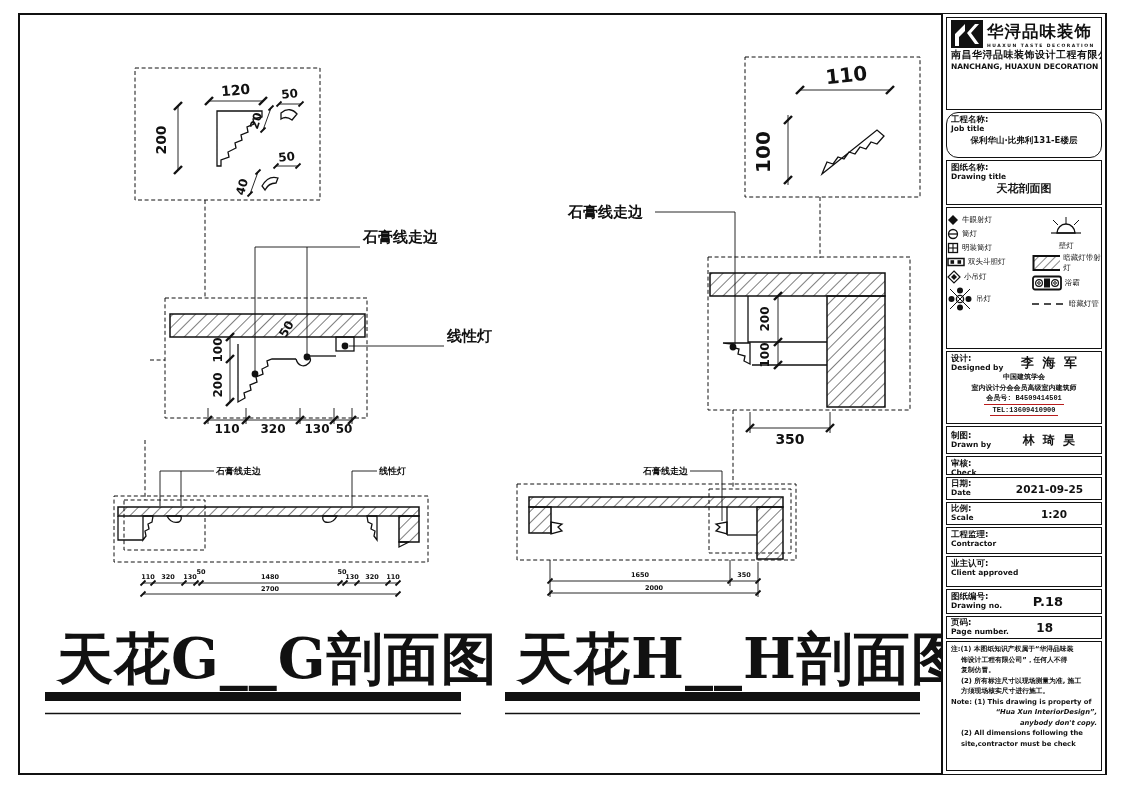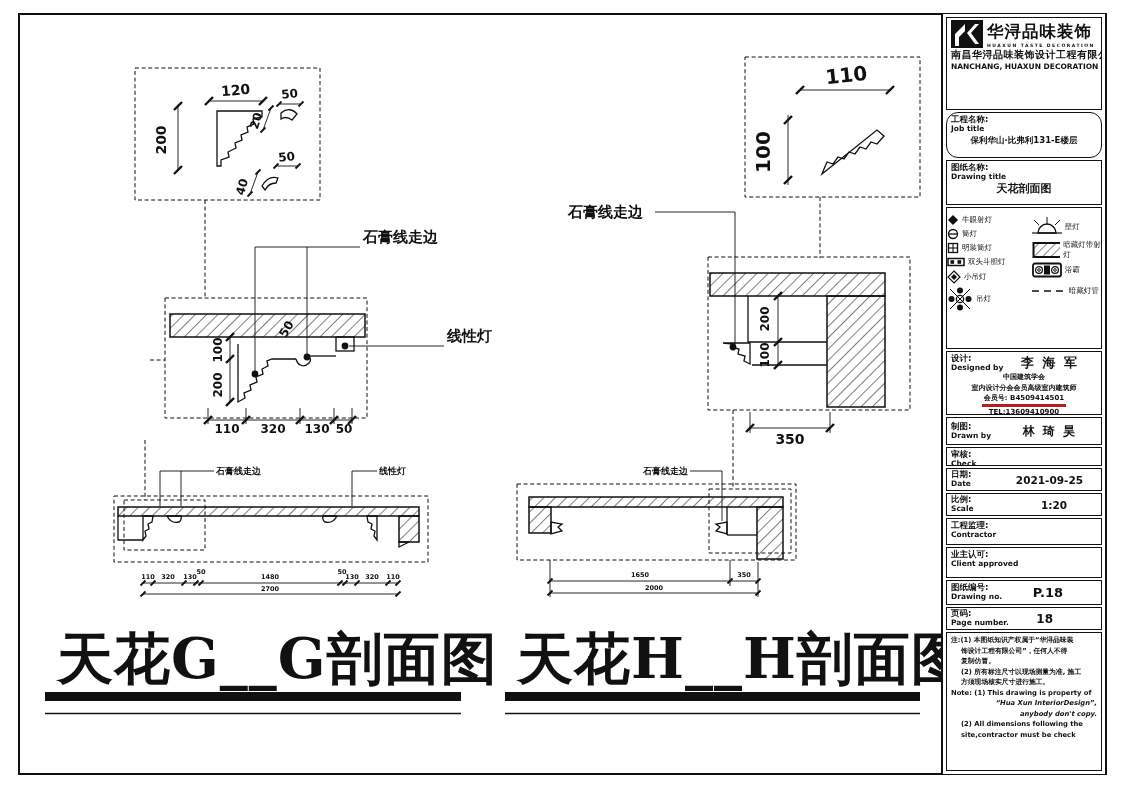--- a/index.html
+++ b/index.html
@@ -29,21 +29,21 @@
   .row{display:flex;align-items:center;}
   .logo-name{font-size:16.5px;font-weight:bold;letter-spacing:1px;white-space:nowrap;}
   .logo-tag{font-size:4.5px;font-weight:bold;letter-spacing:1.5px;}
   .cmp-cn{font-size:10px;font-weight:bold;letter-spacing:.5px;white-space:nowrap;}
   .cmp-en{font-size:7.5px;font-weight:bold;white-space:nowrap;}
   .leg{display:flex;padding:4px 0 0 0;}
   .leg-l{width:55%;}
   .leg-r{width:45%;}
   .leg-item{display:flex;align-items:center;margin:2px 0;font-size:7.5px;font-weight:normal;gap:3px;}
   .cred{font-size:7px;font-weight:bold;text-align:center;line-height:1.5;}
-  .cred .u{border-bottom:3px solid #b91c1c;display:inline-block;padding:0 2px;}
+  .cred .u{border-bottom:1px solid #b91c1c;display:inline-block;padding:0 2px;font-family:Liberation Mono, monospace;}
   .notes{font-size:6.8px;font-weight:bold;line-height:1.55;}
   .notes .ind{padding-left:10px;}
   .notes .ctr{text-align:right;font-style:italic;}
 </style>
 </head>
 <body>
 
 <div id="sheet">
 
   
@@ -340,21 +340,21 @@
             <circle cx="13" cy="4.5" r="3" fill="#111"></circle>
               <circle cx="13" cy="21.5" r="3" fill="#111"></circle>
             <circle cx="4.5" cy="13" r="3" fill="#111"></circle>
               <circle cx="21.5" cy="13" r="3" fill="#111"></circle>
             <circle cx="13" cy="13" r="3.6" fill="none" stroke="#111" stroke-width="1.4"></circle>
           </svg>
           <span>吊灯</span>
         </div>
       </div>
       <div class="leg-r">
-        <div class="leg-item" style="margin-top:4px;">
+        <div class="leg-item" style="margin-top:4px;flex-direction:column;">
           <svg width="30" height="22">
             <line x1="15" y1="8" x2="15" y2="1" stroke="#111" stroke-width="1"></line>
             <line x1="7" y1="9" x2="2" y2="4" stroke="#111" stroke-width="1"></line>
             <line x1="23" y1="9" x2="28" y2="4" stroke="#111" stroke-width="1"></line>
             <path d="M6,17 A9,9 0 0 1 24,17 Z" fill="none" stroke="#111" stroke-width="1.4"></path>
             <line x1="0" y1="17" x2="30" y2="17" stroke="#111" stroke-width="1.2"></line>
           </svg>
           <span>壁灯</span>
         </div>
         <div class="leg-item">
@@ -381,21 +381,21 @@
         </div>
         <div class="leg-item" style="margin-top:8px;">
           <svg width="34" height="6">
               <line x1="0" y1="3" x2="34" y2="3" stroke="#111" stroke-width="1.6" stroke-dasharray="7 5"></line>
             </svg>
           <span>暗藏灯管</span>
         </div>
       </div>
     </div>
 
-    <div class="sec" style="height:64px;">
+    <div class="sec" style="height:73px;">
       <div class="row" style="justify-content:space-between;">
         <div>
           <div class="lab">设计:</div>
           <div class="laben">Designed by</div>
         </div>
         <div class="val" style="font-size:13px;letter-spacing:2px;margin-right:18px;">李 海 军</div>
       </div>
       <div class="cred">
         <div>中国建筑学会</div>
         <div>室内设计分会会员高级室内建筑师</div>

